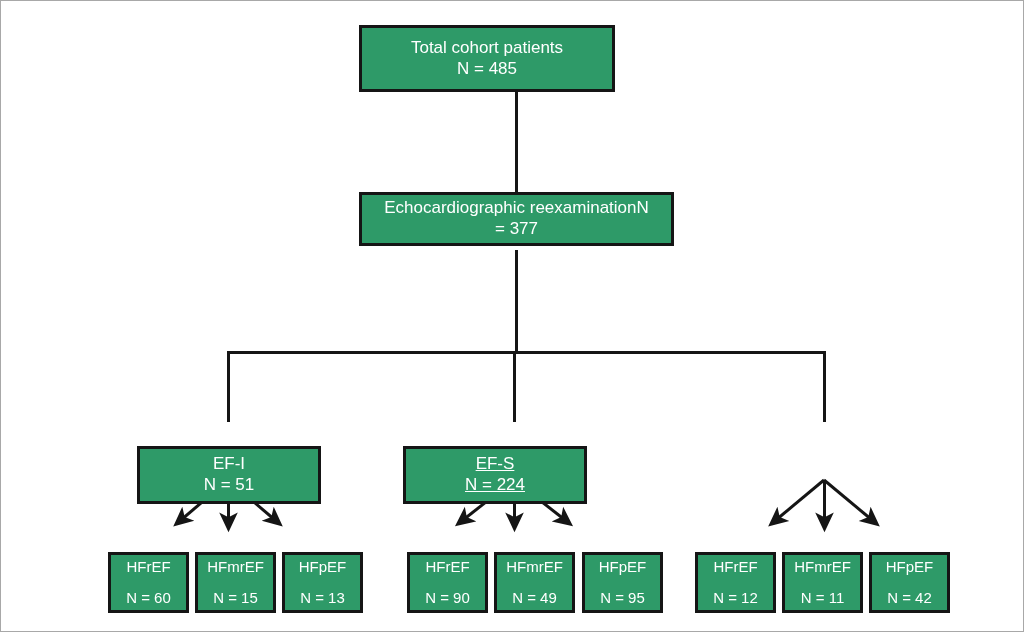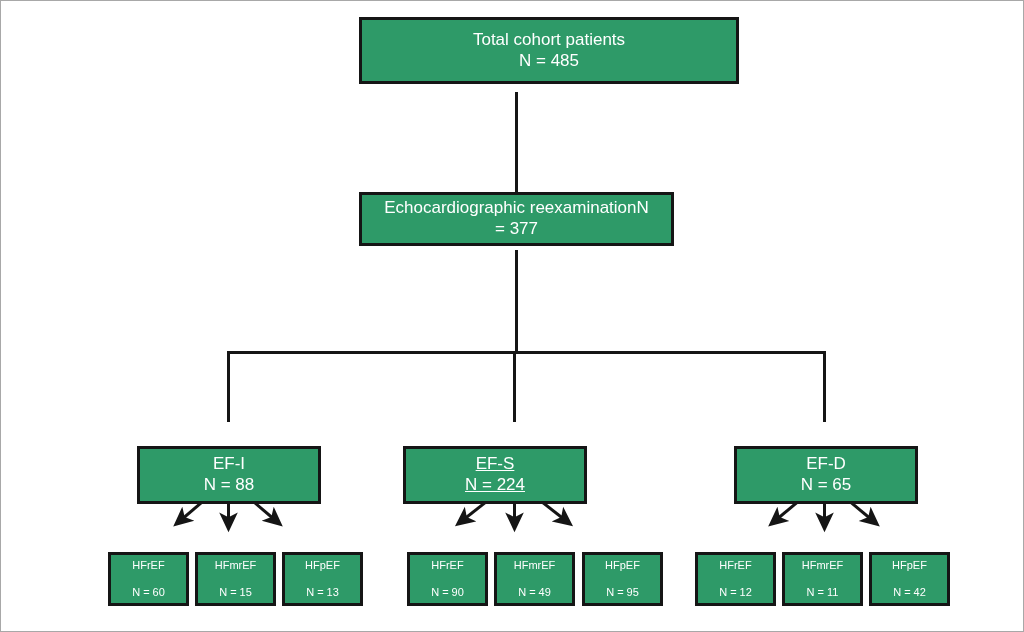--- a/index.html
+++ b/index.html
@@ -40,22 +40,22 @@
     line-height: 1.22;
     z-index: 5;
   }
   .node .line1,
   .node .line2 {
     display: block;
     white-space: pre-wrap;
   }
   .node-top {
     left: 358px;
-    top: 16px;
-    width: 380px;
+    top: 24px;
+    width: 256px;
     height: 67px;
     font-size: 17px;
   }
   .node-echo {
     left: 358px;
     top: 191px;
     width: 315px;
     height: 54px;
     font-size: 17px;
     padding: 0 8px;
@@ -65,22 +65,22 @@
     height: 58px;
     font-size: 17px;
     margin-top: 24px;
   }
   .group-0 { left: 136px; width: 184px; }
   .group-1 { left: 402px; width: 184px; text-decoration: underline; }
   .group-2 { left: 733px; width: 184px; }
 
   .node-leaf {
     top: 551px;
-    height: 54px;
-    font-size: 11px;
+    height: 61px;
+    font-size: 15px;
     gap: 12px;
   }
   .node-leaf .line1 { margin-bottom: 1px; }
 </style>
 </head>
 <body>
 
 <div id="canvas">
 
   <svg id="svg-layer" viewBox="0 0 1024 632" xmlns="http://www.w3.org/2000/svg">
@@ -118,29 +118,25 @@
     <span class="line2">N = 485</span>
   </div>
 
   <div class="node node-echo">
     <span class="line1">Echocardiographic reexaminationN</span>
     <span class="line2">= 377</span>
   </div>
 
   <div class="node node-group group-0">
     <span class="line1">EF-I</span>
-    <span class="line2">N = 88</span>
+    <span class="line2">N = 51</span>
   </div>
   <div class="node node-group group-1">
     <span class="line1">EF-S</span>
     <span class="line2">N = 224</span>
-  </div>
-  <div class="node node-group group-2">
-    <span class="line1">EF-D</span>
-    <span class="line2">N = 65</span>
   </div>
 
   <div class="node node-leaf" style="left:107px;width:81px;">
     <span class="line1">HFrEF</span>
     <span class="line2">N = 60</span>
   </div>
   <div class="node node-leaf" style="left:194px;width:81px;">
     <span class="line1">HFmrEF</span>
     <span class="line2">N = 15</span>
   </div>

